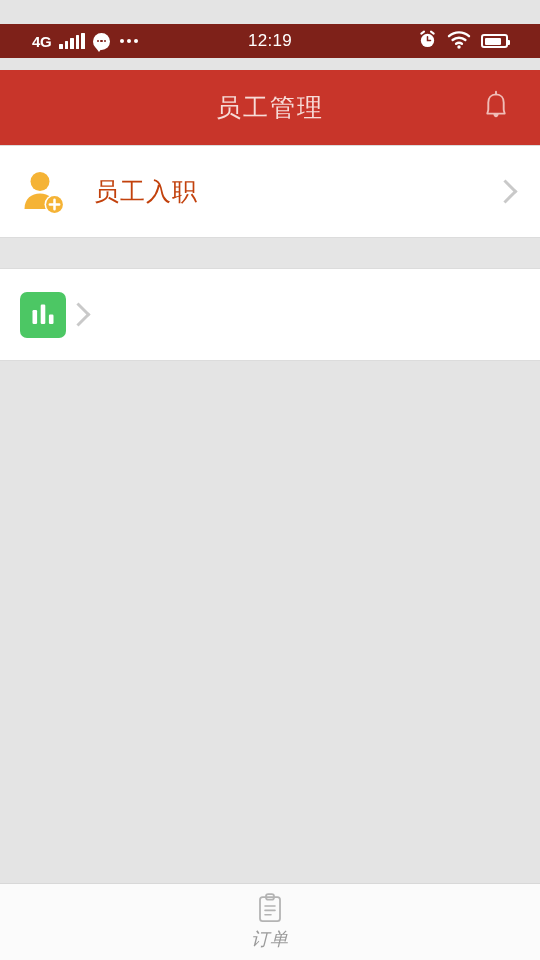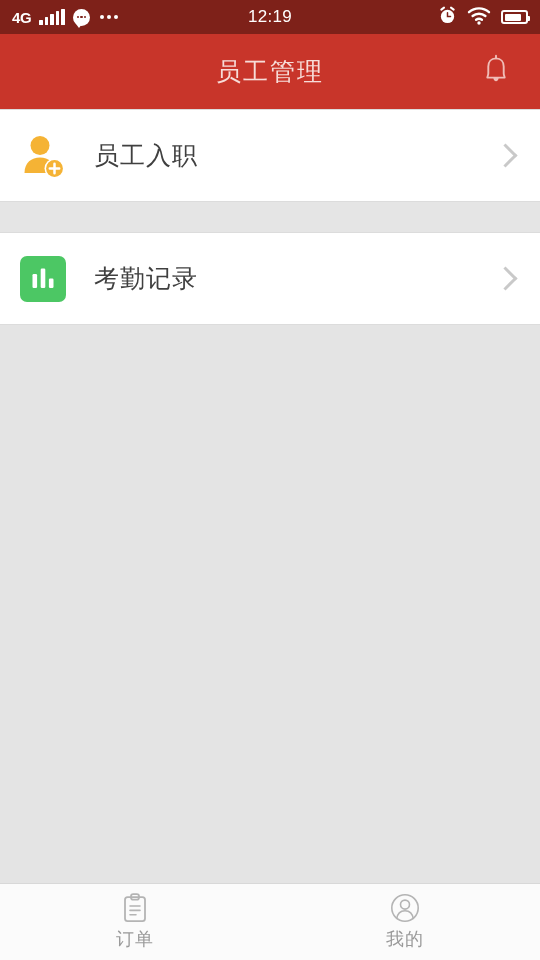--- a/index.html
+++ b/index.html
@@ -24,23 +24,24 @@
   }
 
   
   .statusbar {
     height: 34px;
     flex: 0 0 34px;
     background: #7e2119;
     color: #ffffff;
     display: flex;
     align-items: center;
-    padding: 0 12px;
+    padding: 0 32px;
     box-sizing: border-box;
     position: relative;
+    margin-top: 24px;
   }
   .sb-left {
     display: flex;
     align-items: center;
     gap: 8px;
   }
   .sb-4g {
     font-size: 15px;
     font-weight: bold;
     letter-spacing: -0.3px;
@@ -151,20 +152,21 @@
 
   
   .header {
     height: 75px;
     flex: 0 0 75px;
     background: #c8352a;
     position: relative;
     display: flex;
     align-items: center;
     justify-content: center;
+    margin-top: 12px;
   }
   .header-title {
     color: #f7dcd8;
     font-size: 25px;
     letter-spacing: 2px;
     font-weight: normal;
   }
   .bell-btn {
     position: absolute;
     right: 22px;
@@ -214,21 +216,21 @@
     width: 54px;
     height: 54px;
     flex: 0 0 54px;
     display: flex;
     align-items: center;
     justify-content: center;
   }
   .row-label {
     margin-left: 24px;
     font-size: 25px;
-    color: #404040;
+    color: #c2410c;
     letter-spacing: 1px;
     flex: 1 1 auto;
   }
   .chev {
     width: 14px;
     height: 14px;
     border-right: 3px solid #c9c9c9;
     border-bottom: 3px solid #c9c9c9;
     transform: rotate(-45deg);
     flex: 0 0 auto;
@@ -243,20 +245,21 @@
     border-top: 1px solid #d8d8d8;
     display: flex;
   }
   .tab {
     flex: 1 1 0;
     display: flex;
     flex-direction: column;
     align-items: center;
     justify-content: center;
     gap: 4px;
+    font-style: italic;
   }
   .tab-icon {
     height: 30px;
     display: flex;
     align-items: center;
     justify-content: center;
   }
   .tab-label {
     font-size: 18px;
     color: #9a9a9a;
@@ -358,46 +361,35 @@
 
       <div class="row">
         <span class="row-icon">
           <svg width="46" height="46" viewBox="0 0 46 46">
             <rect x="0" y="0" width="46" height="46" rx="7" fill="#4cc764"></rect>
             <rect x="12.5" y="18" width="4.6" height="14" rx="1.2" fill="#ffffff"></rect>
             <rect x="20.7" y="12.5" width="4.6" height="19.5" rx="1.2" fill="#ffffff"></rect>
             <rect x="28.9" y="22.5" width="4.6" height="9.5" rx="1.2" fill="#ffffff"></rect>
           </svg>
         </span>
-        <span class="row-label">考勤记录</span>
         <span class="chev"></span>
       </div>
 
     </div>
   </div>
 
   <div class="tabbar">
 
     <div class="tab">
       <span class="tab-icon">
         <svg width="28" height="30" viewBox="0 0 28 30">
           <rect x="4" y="4.2" width="20" height="24" rx="2.6" fill="none" stroke="#b4b4b4" stroke-width="1.8"></rect>
           <rect x="10" y="1.2" width="8" height="5.4" rx="2.2" fill="none" stroke="#b4b4b4" stroke-width="1.8"></rect>
           <path d="M9 13 H19 M9 17.4 H19 M9 21.8 H15" stroke="#b4b4b4" stroke-width="1.6" stroke-linecap="round"></path>
         </svg>
       </span>
       <span class="tab-label">订单</span>
     </div>
 
 
-    <div class="tab">
-      <span class="tab-icon">
-        <svg width="30" height="30" viewBox="0 0 30 30">
-          <circle cx="15" cy="15" r="13.2" fill="none" stroke="#b4b4b4" stroke-width="1.6"></circle>
-          <circle cx="15" cy="11.6" r="4.5" fill="none" stroke="#b4b4b4" stroke-width="1.6"></circle>
-          <path d="M6.6 26.2 C7.4 20.6 10.8 17.8 15 17.8 C19.2 17.8 22.6 20.6 23.4 26.2" fill="none" stroke="#b4b4b4" stroke-width="1.6"></path>
-        </svg>
-      </span>
-      <span class="tab-label">我的</span>
-    </div>
 
   </div>
 </div>
 
 </body></html>

